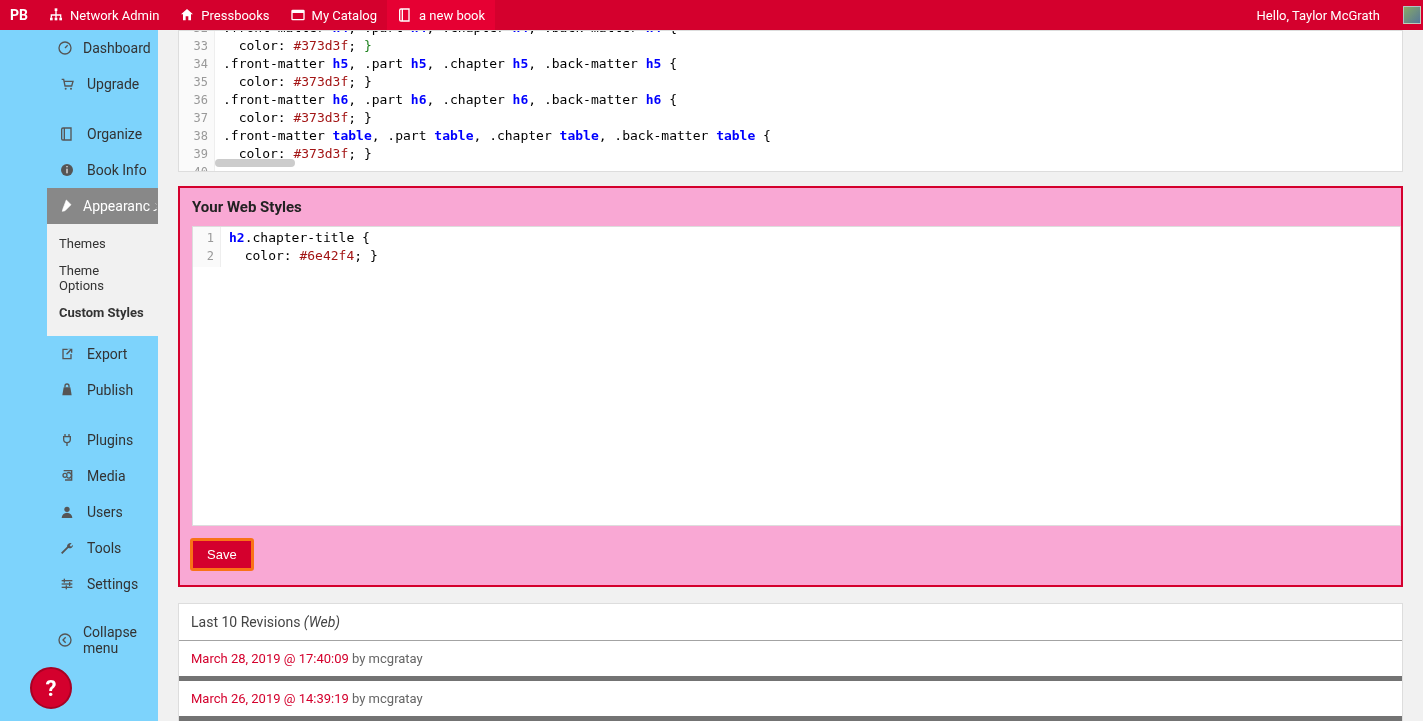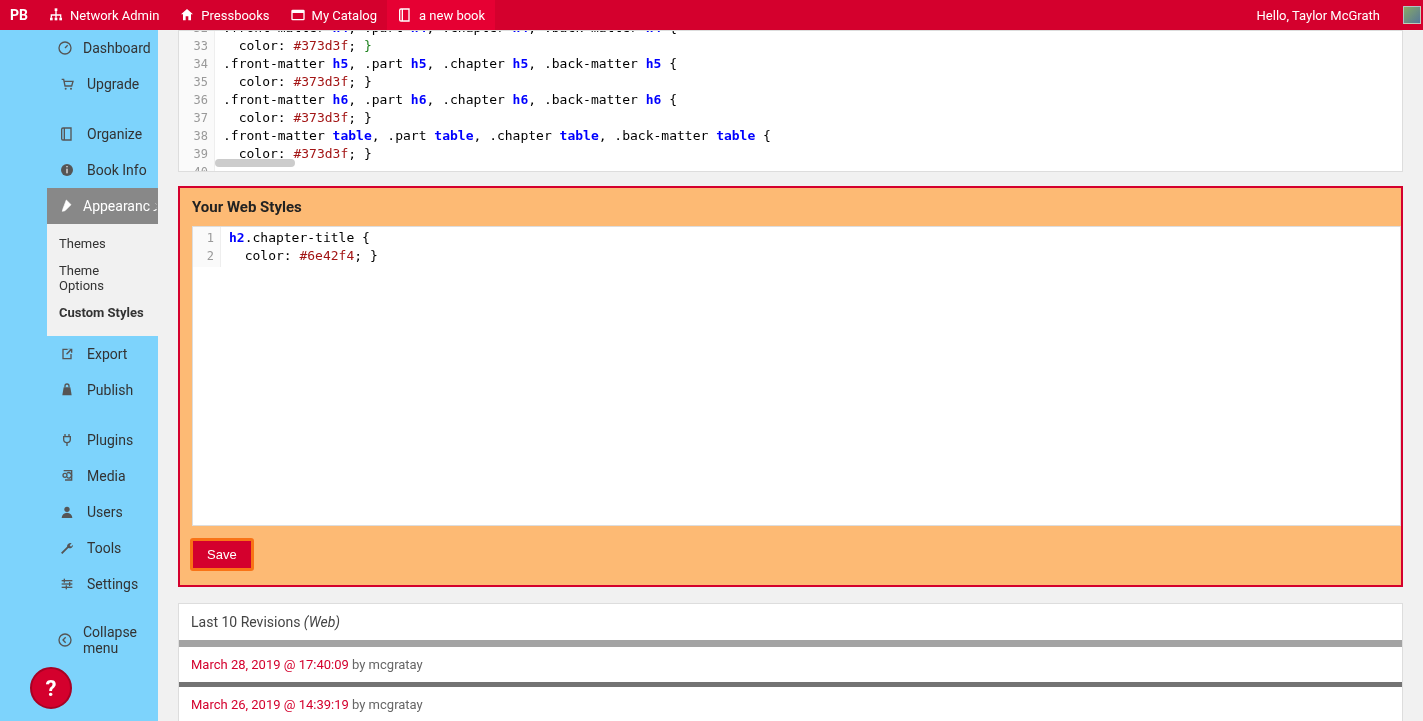--- a/index.html
+++ b/index.html
@@ -36,31 +36,31 @@
 .code-lines { margin-left:36px; padding:2px 8px; line-height:18px; white-space:pre; }
 .tok-sel { color:#000; }
 .tok-class { color:#1a7f1a; }
 .tok-prop { color:#000; }
 .tok-val { color:#a31515; }
 .tok-brace { color:#000; }
 .tok-kw { color:#0000ff; font-weight:bold;text-align:right; }
 .hscroll { position:absolute; left:36px; bottom:4px; width:80px; height:8px; background:#ccc; border-radius:4px; }
 
 
-.web-styles-wrap { margin: 14px 20px 0 20px; border: 2px solid #d4002d; background:#fdba74; }
+.web-styles-wrap { margin: 14px 20px 0 20px; border: 2px solid #d4002d; background:#f9a8d4; }
 .panel-head { font-size:15px; font-weight:bold; padding: 10px 12px; color:#222; }
 .editor2 { background:#fff; border:1px solid #ddd; margin:0 0 0 12px; height:300px; position:relative; font-family: Menlo, Consolas, monospace; font-size:13px; }
 .editor2 .gutter { width:28px; }
 .editor2 .code-lines { margin-left:28px; }
 .save-row { padding: 12px 10px 14px 10px; }
 .save-btn { background:#d4002d; color:#fff; border:3px solid #f97316; padding:6px 14px; font-size:13px; border-radius:3px; cursor:pointer; }
 
 
 .revisions { margin: 16px 20px 0 20px; background:#fff; border:1px solid #ddd; }
-.rev-head { padding: 10px 12px; font-size:14px; border-bottom:7px solid #a3a3a3; }
+.rev-head { padding: 10px 12px; font-size:14px; border-bottom:1px solid #a3a3a3; }
 .rev-head .em { font-style: italic; }
 .rev-row { padding: 10px 12px; border-bottom:5px solid #737373; font-size:13px; }
 .rev-row a { color:#d4002d; text-decoration:none; }
 .rev-row .by { color:#666; }
 
 
 .help-fab { position:absolute; left:30px; bottom:12px; width:42px; height:42px; border-radius:50%; background:#d4002d; color:#fff; display:flex; align-items:center; justify-content:center; font-size:22px; font-weight:bold; cursor:pointer; border:2px solid #a80024;}
 </style>
 </head>
 <body>

